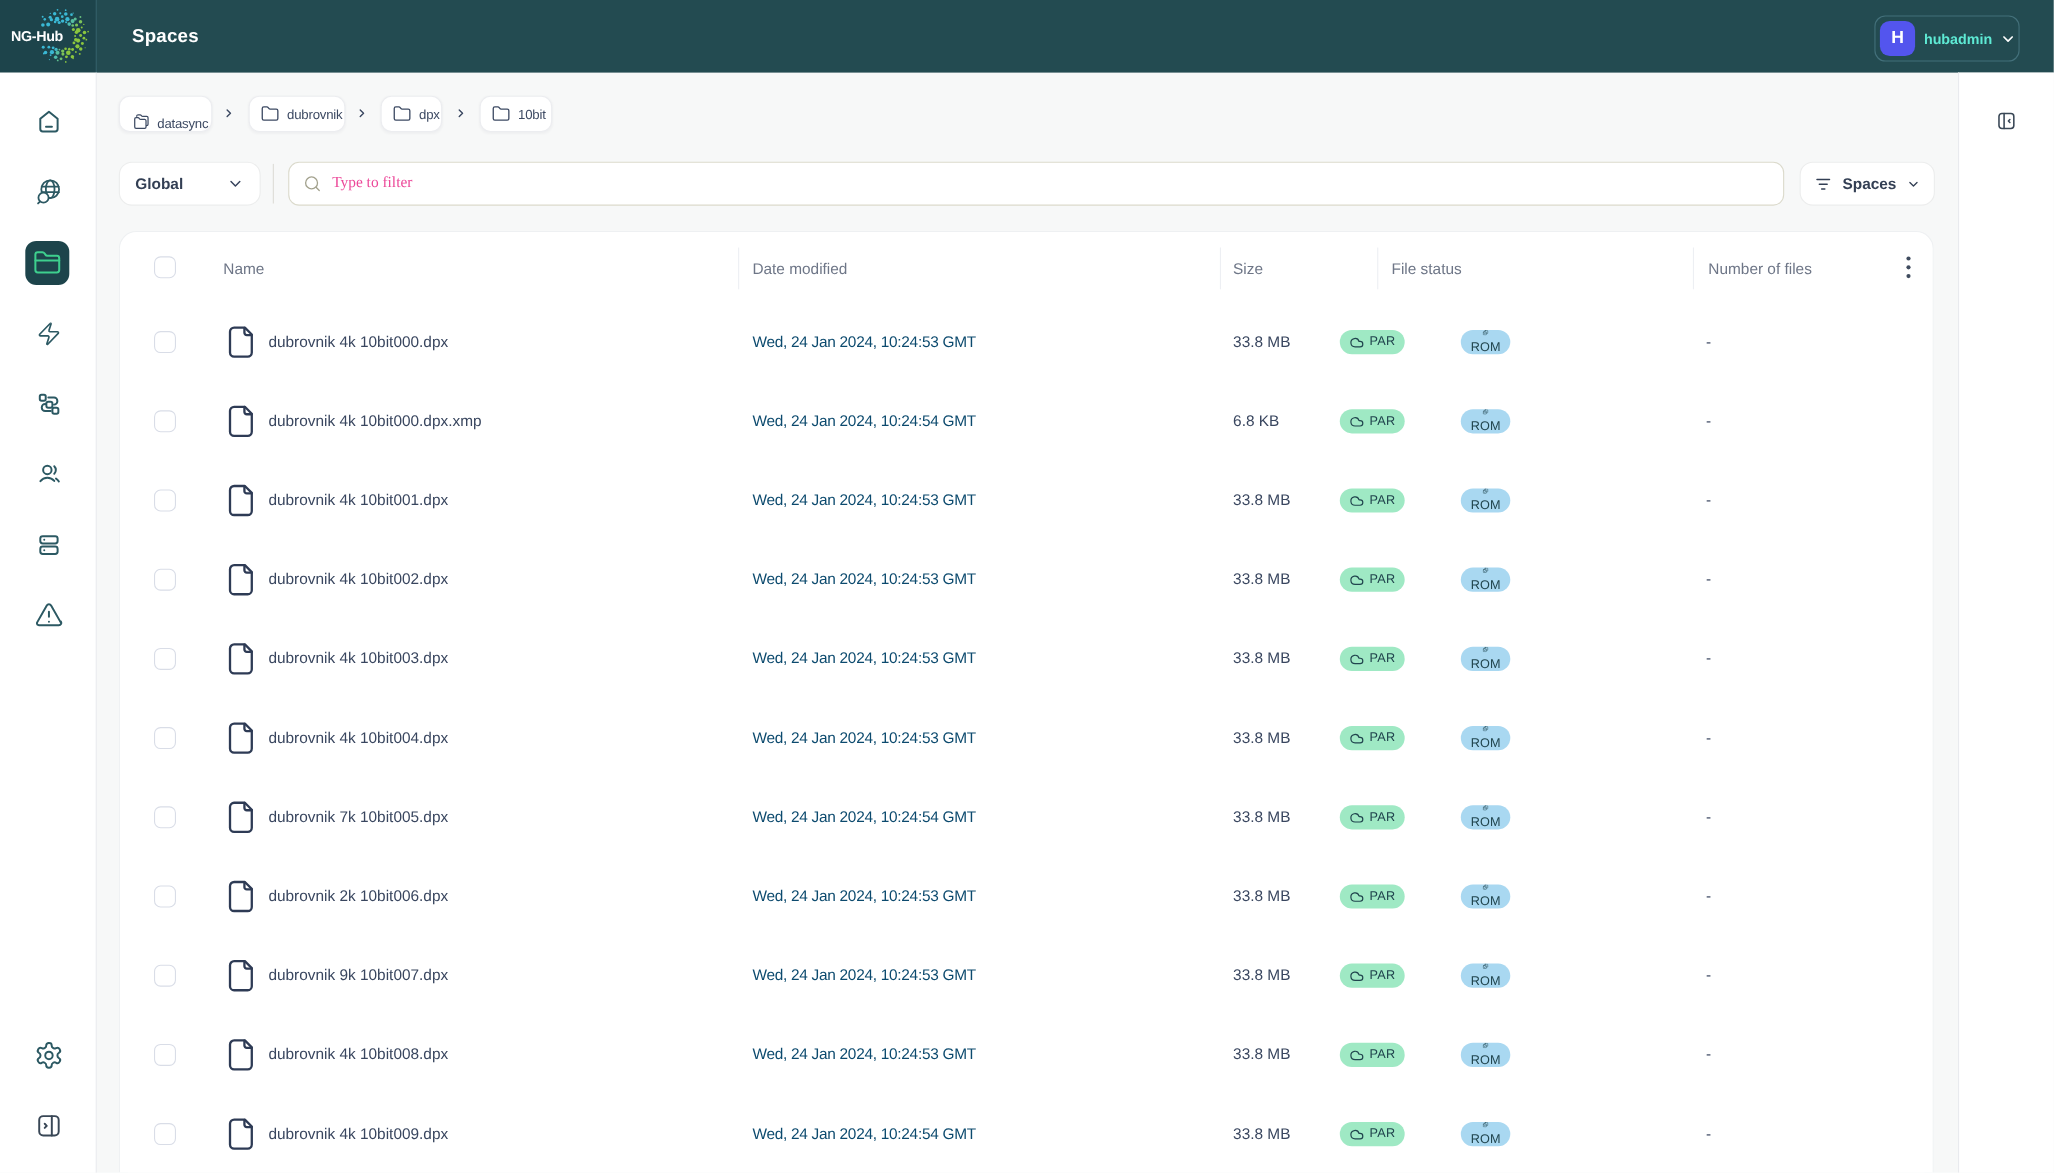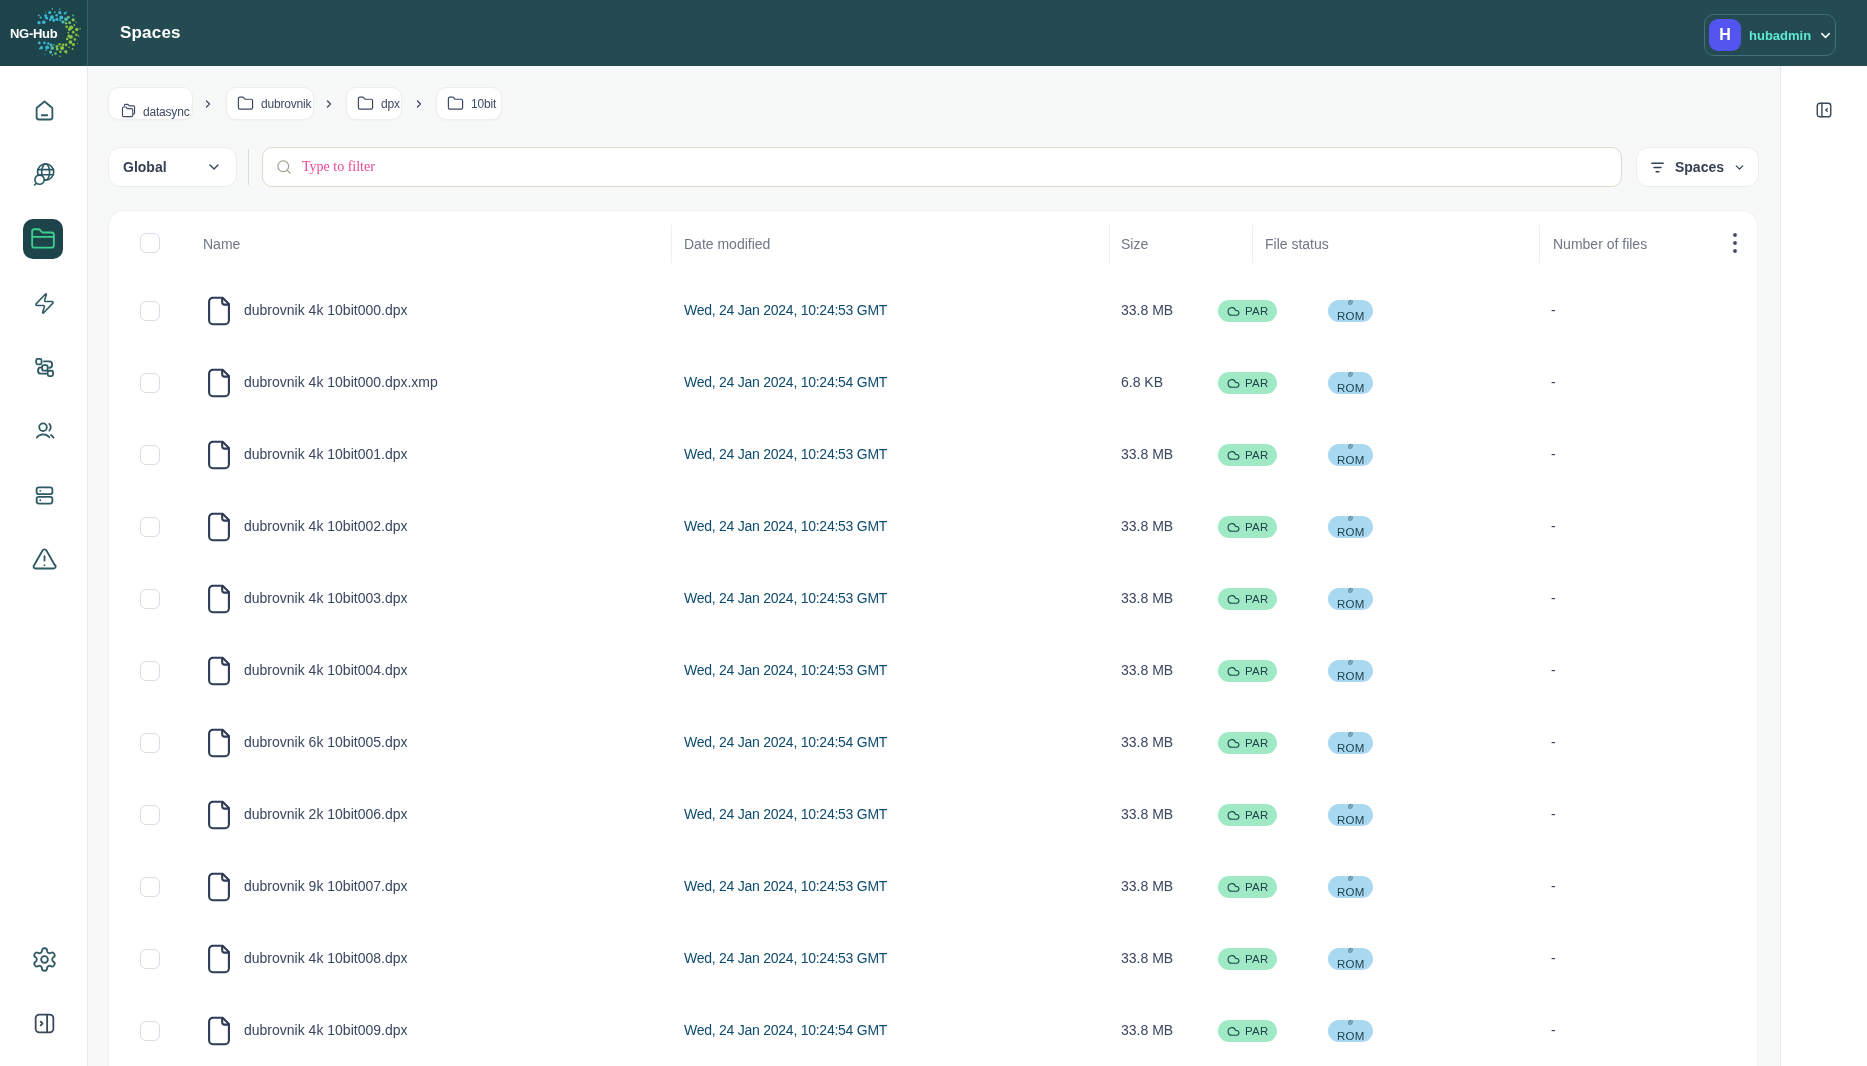--- a/index.html
+++ b/index.html
@@ -447,21 +447,21 @@
         <path d="m5.8 15.2 2.1 2.1 4.2-4.6"></path>
       </svg>
       <span>ROM</span>
     </div>
     <div class="row-dash" style="top:662px">-</div>
     <div class="cb" style="top:733px"></div>
     <div class="ficon" style="top:728px"><svg width="24" height="30" viewBox="0 0 24 30" fill="none" stroke="#2e3b55" stroke-width="2.1" stroke-linecap="round" stroke-linejoin="round">
         <path d="M15.6 1.8H5.8A3.7 3.7 0 0 0 2.1 5.5v19a3.7 3.7 0 0 0 3.7 3.7h12.4a3.7 3.7 0 0 0 3.7-3.7V8.1Z"></path>
         <path d="M15.2 2v4.5a2.1 2.1 0 0 0 2.1 2.1h4.5"></path>
       </svg></div>
-    <div class="row-name" style="top:734px">dubrovnik 6k 10bit005.dpx</div>
+    <div class="row-name" style="top:734px">dubrovnik 7k 10bit005.dpx</div>
     <div class="row-date" style="top:734px">Wed, 24 Jan 2024, 10:24:54 GMT</div>
     <div class="row-size" style="top:734px">33.8 MB</div>
     <div class="chip chip-par" style="top:732px">
       <svg width="13" height="13" viewBox="0 0 24 24" fill="none" stroke="#21454e" stroke-width="2" stroke-linecap="round" stroke-linejoin="round">
         <path d="M17.5 19H9a7 7 0 1 1 6.71-9h1.79a4.5 4.5 0 1 1 0 9Z"></path>
       </svg>
       <span>PAR</span>
     </div>
     <div class="chip chip-rom" style="top:732px">
       <svg width="13" height="13" viewBox="0 0 24 24" fill="none" stroke="#21454e" stroke-width="2" stroke-linecap="round" stroke-linejoin="round">

